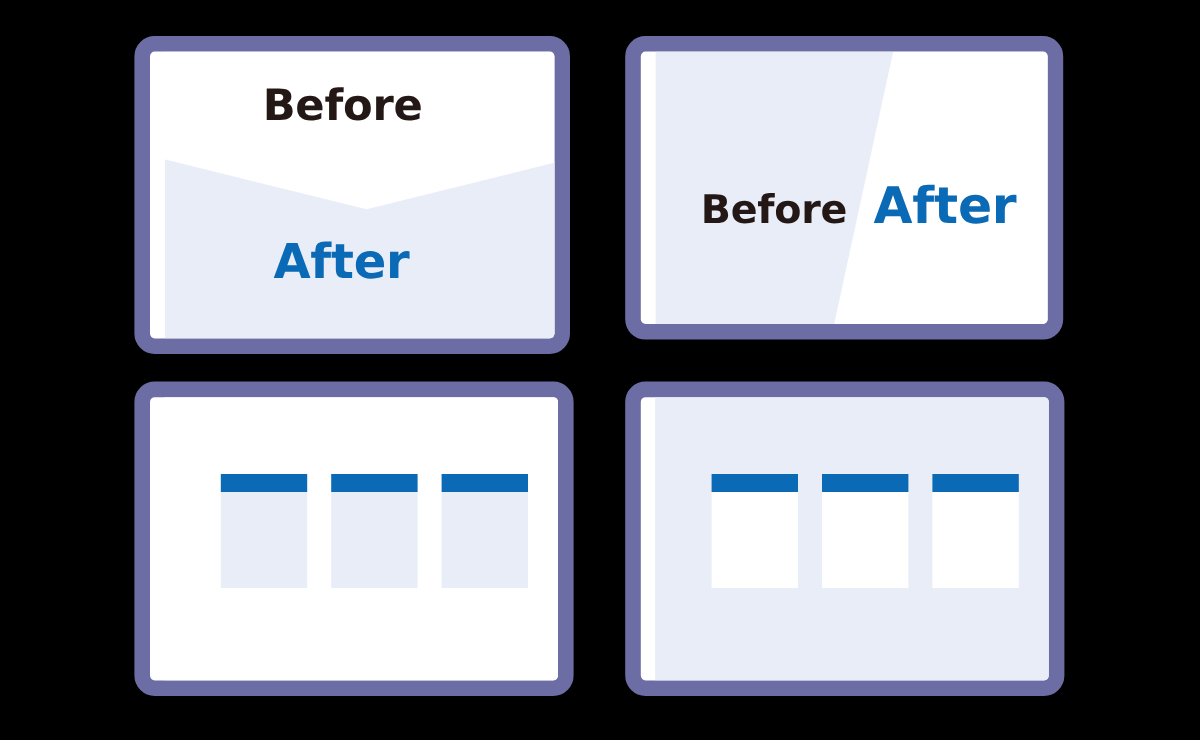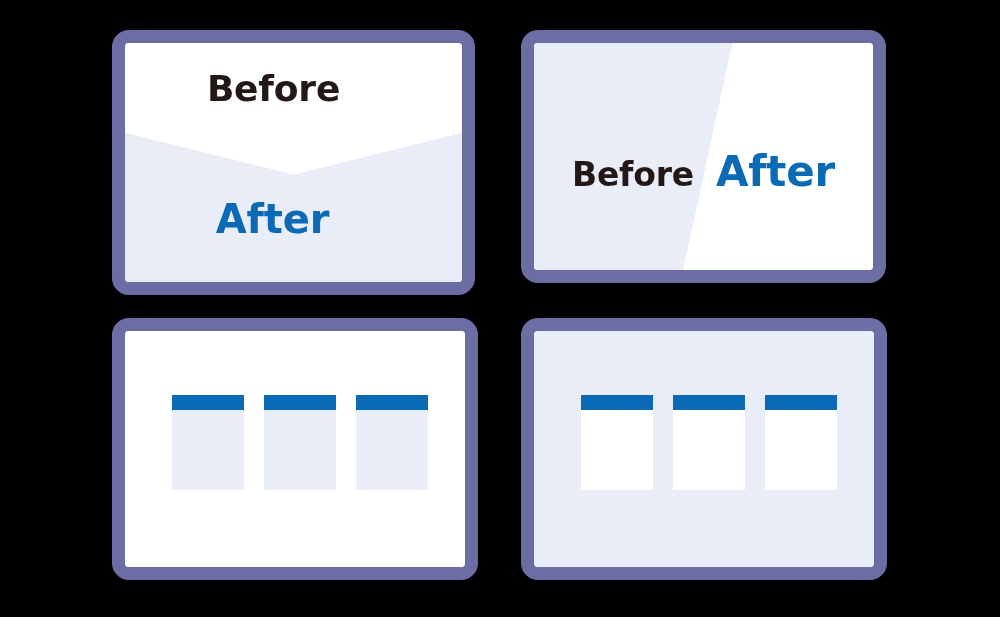--- a/index.html
+++ b/index.html
@@ -28,21 +28,21 @@
     position: absolute;
     box-sizing: border-box;
     border-style: solid;
     border-width: 13px;
     border-radius: 17px;
     overflow: hidden;
     background: #ffffff;
   }
   .card-inner {
     position: absolute;
-    left: 0; top: 0;
+    left: 12px; top: 0;
     width: 100%;
     height: 100%;
     overflow: hidden;
     text-decoration: underline;
   }
 
   
   #card-before-after-stacked {
     left: 112px;
     top: 30px;

